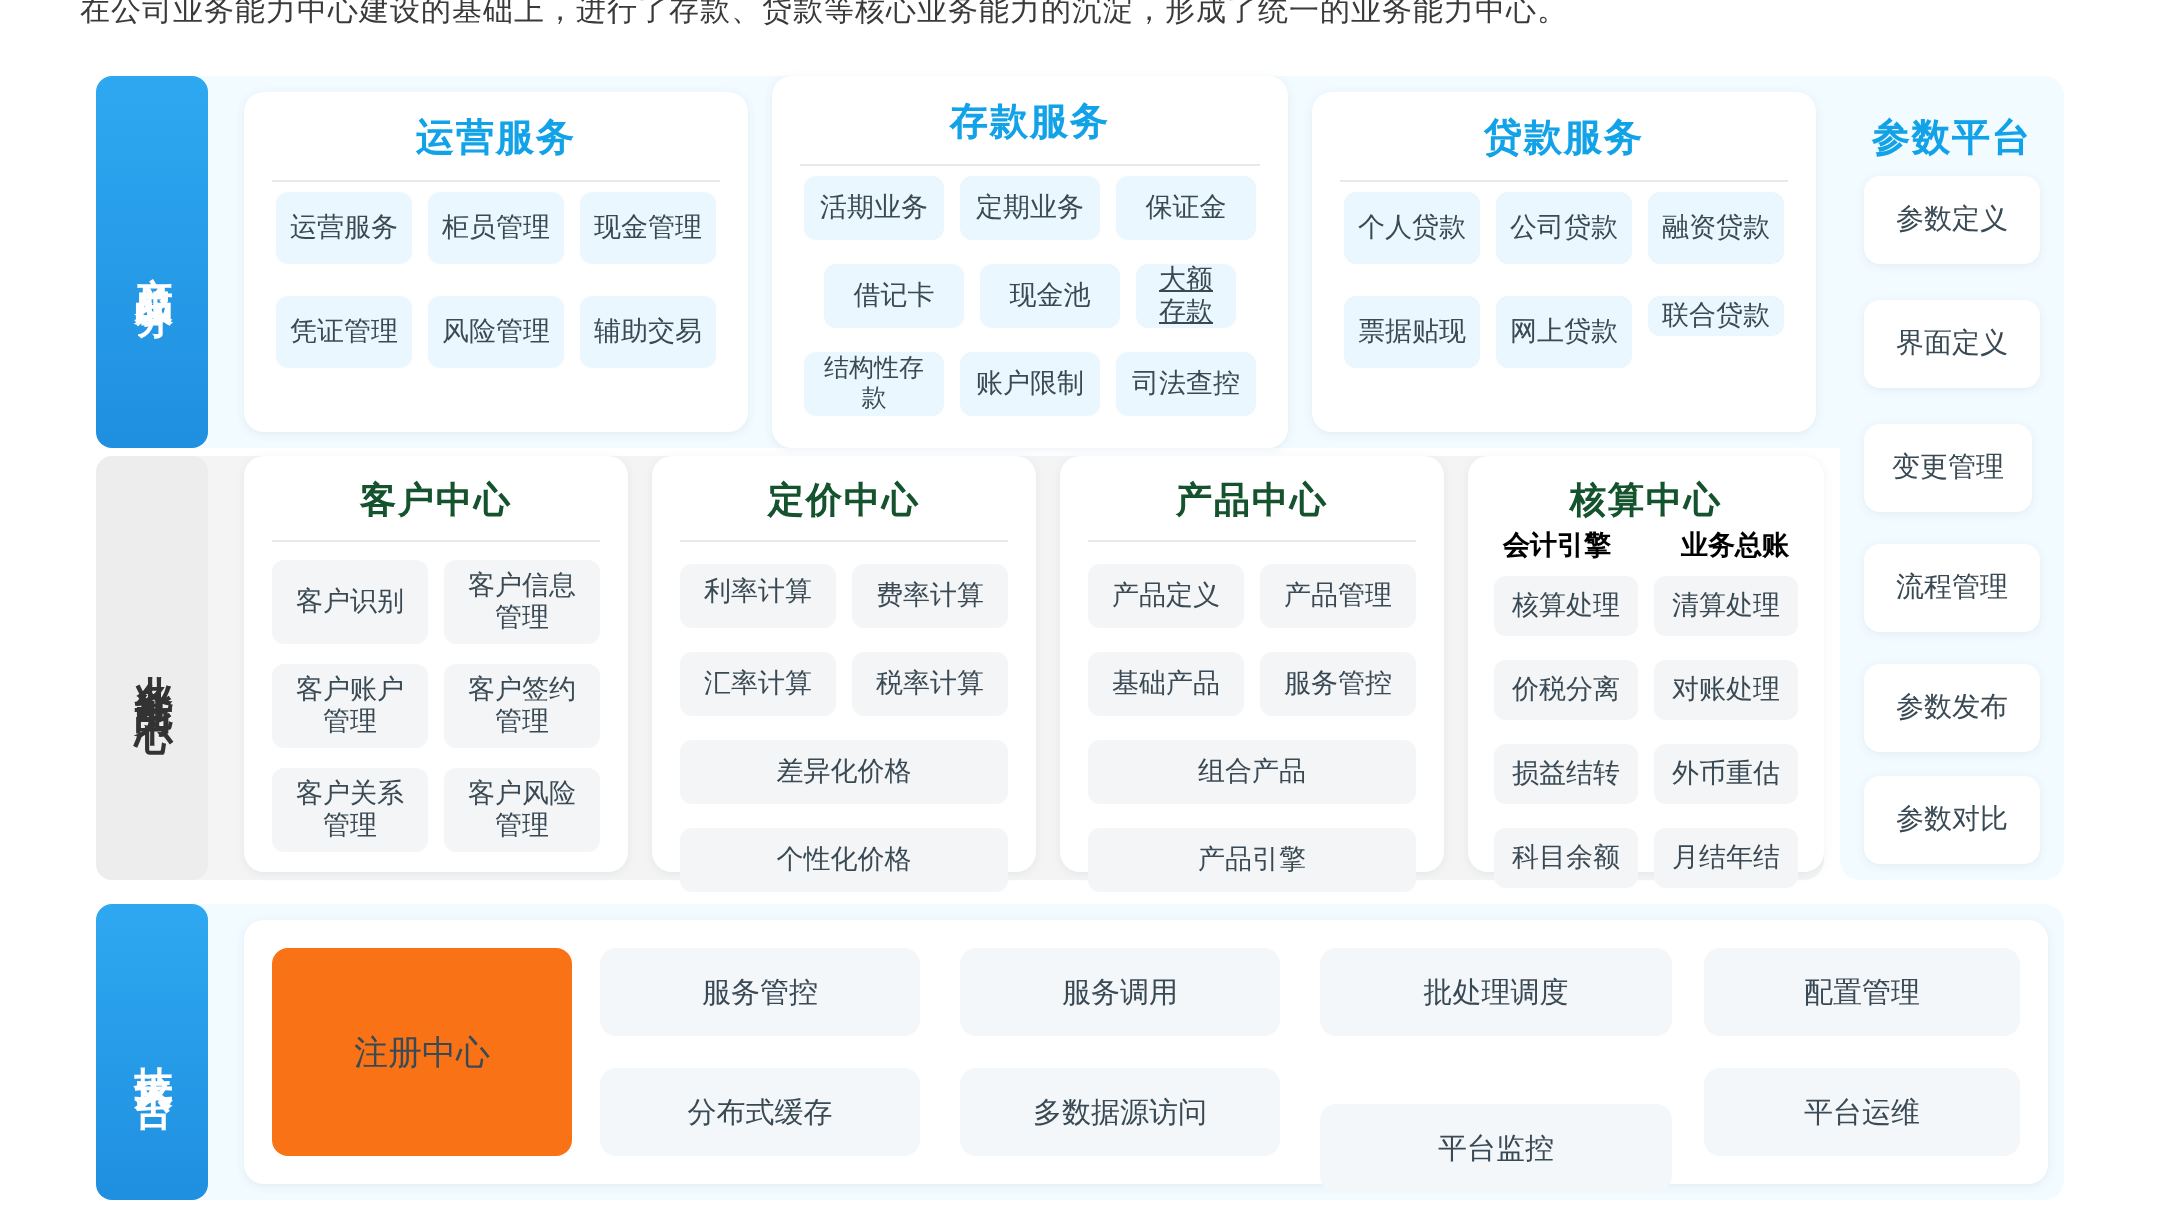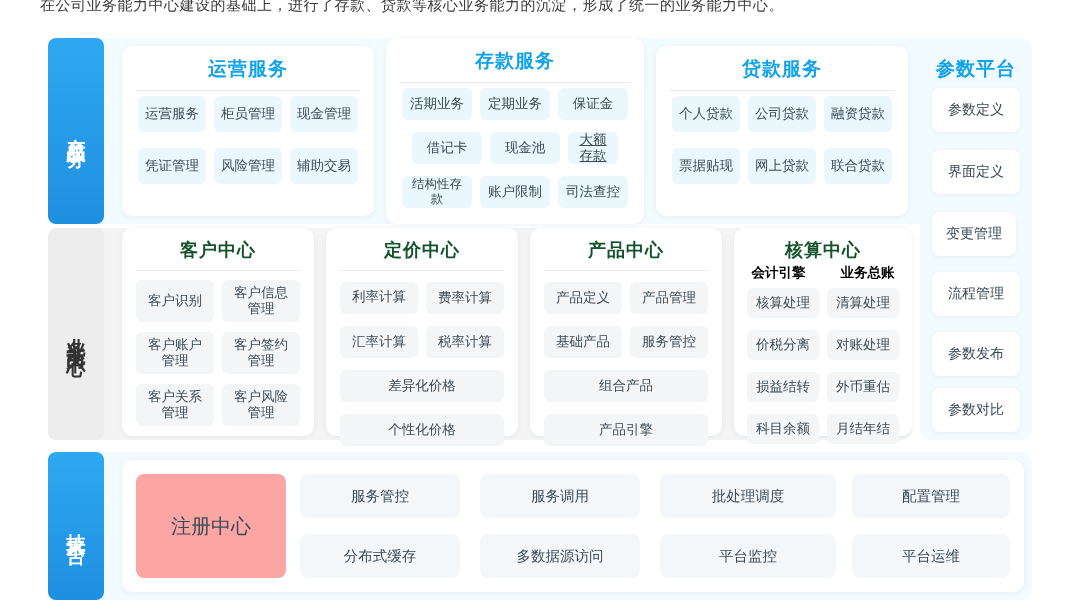--- a/index.html
+++ b/index.html
@@ -71,23 +71,23 @@
     display:flex;align-items:center;justify-content:center;
     font-size:14px;color:#3a4a55;
   }
 
   .tech-chip{
     position:absolute;background:#f4f7fa;border-radius:8px;
     display:flex;align-items:center;justify-content:center;
     font-size:14.5px;color:#3a4a55;
   }
   .tech-reg{
-    position:absolute;background:#fca5a5;border-radius:8px;
-    display:flex;align-items:center;justify-content:center;
-    font-size:20px;color:#3a4a55;
+    position:absolute;background:#f97316;border-radius:8px;
+    display:flex;align-items:center;justify-content:center;
+    font-size:17px;color:#3a4a55;
   }
 </style>
 </head>
 <body>
 
 <div class="canvas">
 
   <div class="top-text">在公司业务能力中心建设的基础上，进行了存款、贷款等核心业务能力的沉淀，形成了统一的业务能力中心。</div>
 
   <div class="band light" style="left:48px;top:38px;width:984px;height:186px;"></div>
@@ -133,21 +133,21 @@
     <div class="card-title">贷款服务</div>
     <div class="title-rule"></div>
     <div class="chips" style="top:46px;">
       <div class="chip" style="width:68px;height:36px;">个人贷款</div>
       <div class="chip" style="width:68px;height:36px;">公司贷款</div>
       <div class="chip" style="width:68px;height:36px;">融资贷款</div>
     </div>
     <div class="chips" style="top:98px;">
       <div class="chip" style="width:68px;height:36px;">票据贴现</div>
       <div class="chip" style="width:68px;height:36px;">网上贷款</div>
-      <div class="chip" style="width:68px;height:36px;font-family:Liberation Serif, serif;">联合贷款</div>
+      <div class="chip" style="width:68px;height:20px;font-family:Liberation Serif, serif;">联合贷款</div>
     </div>
   </div>
 
   <div class="band light" style="left:920px;top:38px;width:112px;height:402px;"></div>
   <div class="card-title" style="position:absolute;left:920px;top:46px;width:112px;">参数平台</div>
   <div class="param-box" style="left:932px;top:88px;width:88px;height:44px;">参数定义</div>
   <div class="param-box" style="left:932px;top:150px;width:88px;height:44px;">界面定义</div>
   <div class="param-box" style="left:932px;top:212px;width:84px;height:44px;">变更管理</div>
   <div class="param-box" style="left:932px;top:272px;width:88px;height:44px;">流程管理</div>
   <div class="param-box" style="left:932px;top:332px;width:88px;height:44px;">参数发布</div>
@@ -244,16 +244,16 @@
 
   <div class="tech-reg" style="left:136px;top:474px;width:150px;height:104px;">注册中心</div>
 
   <div class="tech-chip" style="left:300px;top:474px;width:160px;height:44px;">服务管控</div>
   <div class="tech-chip" style="left:480px;top:474px;width:160px;height:44px;">服务调用</div>
   <div class="tech-chip" style="left:660px;top:474px;width:176px;height:44px;">批处理调度</div>
   <div class="tech-chip" style="left:852px;top:474px;width:158px;height:44px;">配置管理</div>
 
   <div class="tech-chip" style="left:300px;top:534px;width:160px;height:44px;">分布式缓存</div>
   <div class="tech-chip" style="left:480px;top:534px;width:160px;height:44px;">多数据源访问</div>
-  <div class="tech-chip" style="left:660px;top:534px;width:176px;height:44px;">平台监控</div>
+  <div class="tech-chip" style="left:660px;top:552px;width:176px;height:44px;">平台监控</div>
   <div class="tech-chip" style="left:852px;top:534px;width:158px;height:44px;">平台运维</div>
 
 </div>
 
 </body></html>

